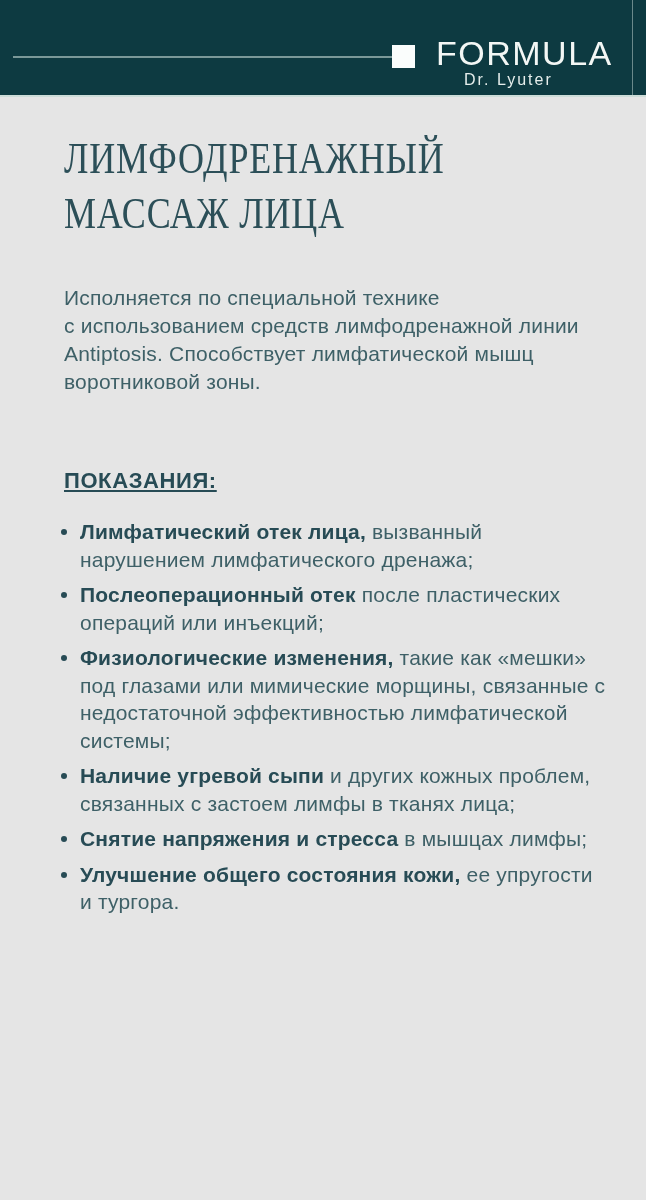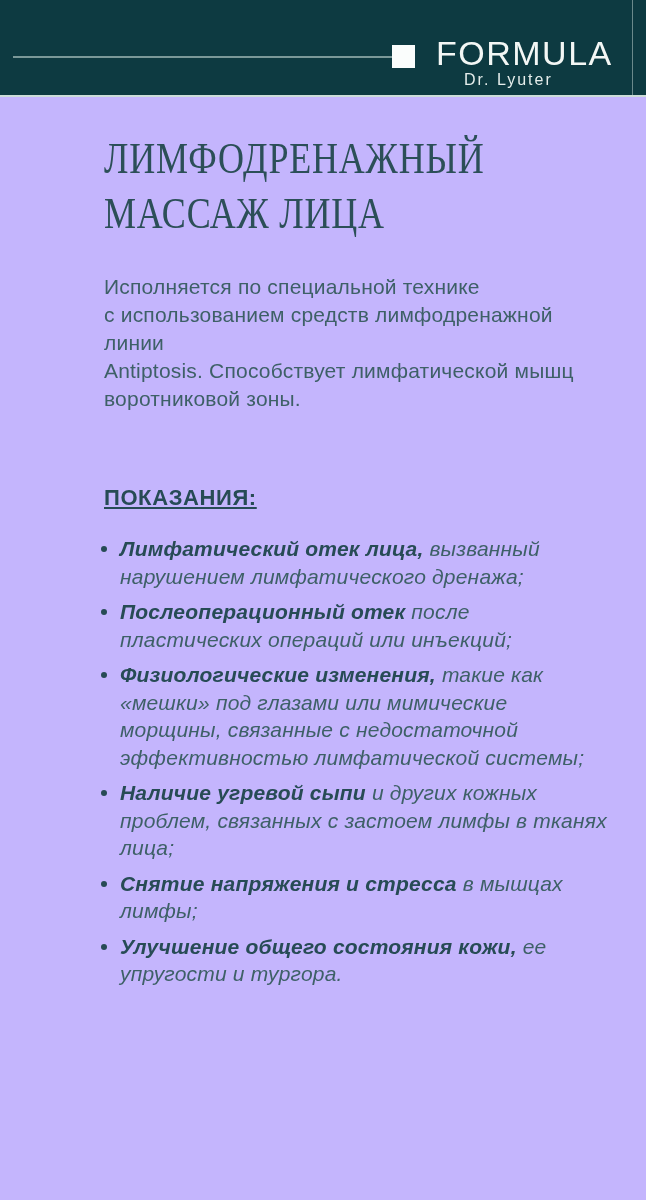--- a/index.html
+++ b/index.html
@@ -2,21 +2,21 @@
 <html lang="ru" style="--banner: #0d3a41; --banner_edge: #ccdcd8; --rule: #8ea9a8; --logo_text: #f3f7f5; --title_text: #2c4f58; --body_text: #3e6067; --strong_text: #274b55;"><head>
 <meta charset="utf-8">
 <style>
   html,body{margin:0;padding:0;}
   body{
     width:646px;height:1200px;
     background:#fcfdfd;
     font-family:"Liberation Sans", sans-serif;
     -webkit-font-smoothing:antialiased;
   }
-  .page{position:relative;width:646px;height:1200px;overflow:hidden;background:#c4b5fd;}
+  .page{position:relative;width:646px;height:1200px;overflow:hidden;background:#e5e5e5;}
 
   
   .banner{
     position:relative;height:95px;
     background:var(--banner, #0d3a41);
     border-bottom:2px solid var(--banner_edge, #ccdcd8);
   }
   .banner-rule{
     position:absolute;left:13px;top:56px;width:379px;height:2px;
     background:var(--rule, #8ea9a8);opacity:.85;
@@ -34,44 +34,44 @@
     position:absolute;left:464px;top:71px;
     font-size:16px;letter-spacing:2px;line-height:18px;
     color:#e6eeec;
   }
   .banner-hairline-v{
     position:absolute;right:13px;top:0;width:1px;height:95px;
     background:rgba(220,234,231,.45);
   }
 
   
-  .content{padding:0 38px 0 104px;color:var(--body_text, #3e6067);}
+  .content{padding:0 38px 0 64px;color:var(--body_text, #3e6067);}
 
   .title{
     margin:34px 0 0;
     font-family:"Liberation Serif", serif;
     font-weight:400;
     font-size:45px;line-height:55px;letter-spacing:1px;
     color:var(--title_text, #2c4f58);
     transform:scaleX(0.80);transform-origin:left top;
     white-space:nowrap;
   }
   .title-line{display:block;}
 
-  .intro{margin:32px 0 0;font-size:21px;line-height:28px;letter-spacing:.2px;}
+  .intro{margin:43px 0 0;font-size:21px;line-height:28px;letter-spacing:.2px;}
   .intro-line{display:block;}
 
   .section-heading{
     margin:72px 0 0;
     font-size:22px;line-height:26px;font-weight:700;letter-spacing:.6px;
     color:var(--strong_text, #274b55);
     text-decoration:underline;
   }
 
-  .bullets{list-style:none;margin:24px 0 0 -6px;padding:0;font-style:italic;}
+  .bullets{list-style:none;margin:24px 0 0 -6px;padding:0;}
   .bullets li{
     position:relative;padding-left:22px;margin-bottom:8px;
     font-size:21px;line-height:27.5px;letter-spacing:.2px;
     color:var(--body_text, #3e6067);
   }
   .bullets li::before{
     content:"";position:absolute;left:3px;top:11px;width:6px;height:6px;
     border-radius:50%;background:var(--strong_text, #274b55);
   }
   .bullets b{font-weight:700;color:var(--strong_text, #274b55);}

